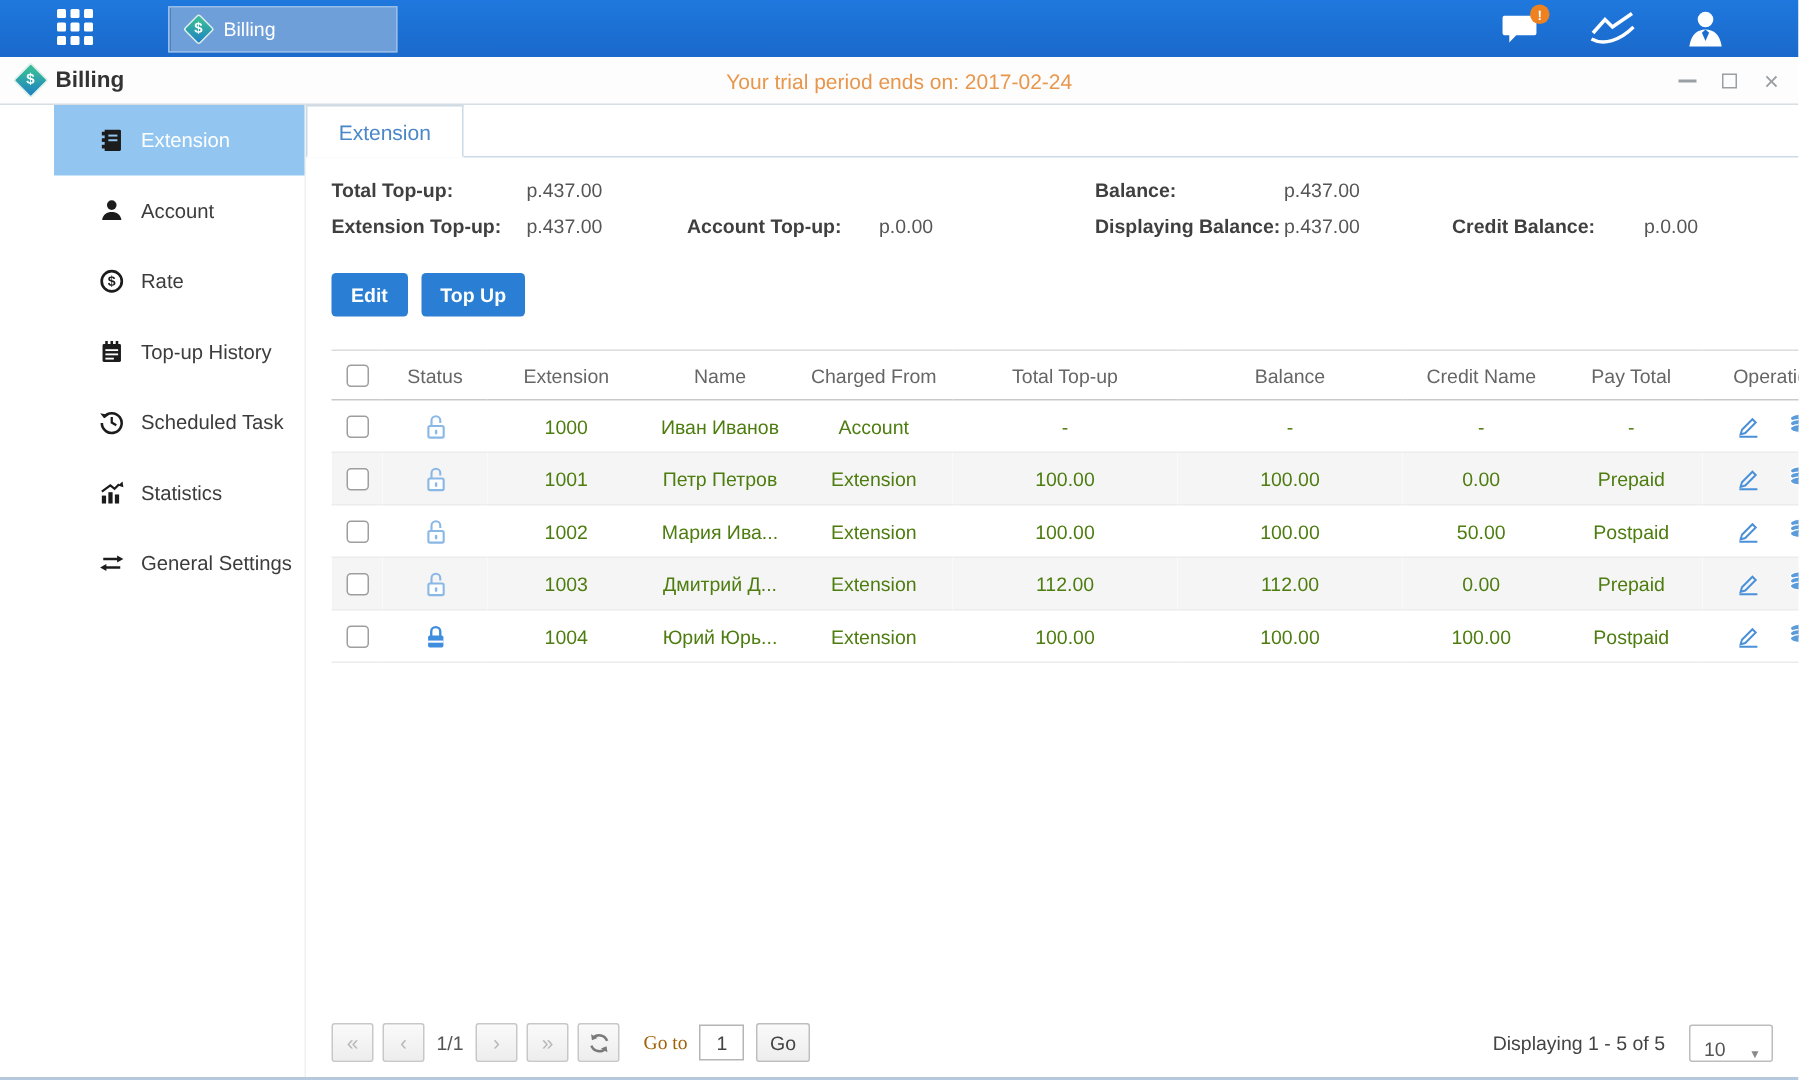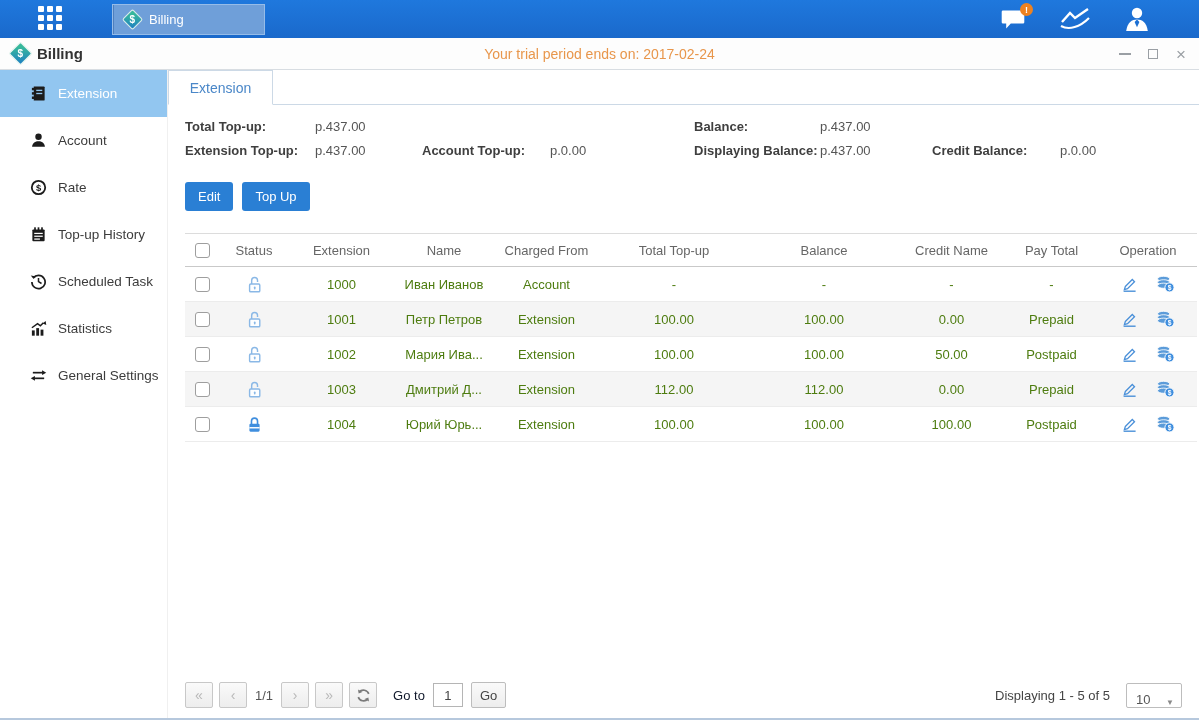--- a/index.html
+++ b/index.html
@@ -28,21 +28,21 @@
   .title-left .diamond { width:17px; height:17px; }
   .win-title { font-size:15px; font-weight:bold; color:#333; }
   .trial { position:absolute; left:50%; transform:translateX(-50%); color:#e8964b; font-size:14px; white-space:nowrap; }
   .win-controls { position:absolute; right:10px; top:0; height:32px; display:flex; align-items:center; gap:12px; }
   .wc { width:16px; height:16px; display:flex; align-items:center; justify-content:center; cursor:pointer; color:#9a9fa4; }
   .wc-min b { display:block; width:12px; height:2px; background:#9a9fa4; }
   .wc-max b { display:block; width:10px; height:10px; border:1.5px solid #9a9fa4; }
   .wc-close { font-size:17px; line-height:1; }
 
   
-  .bodyrow { flex:1; display:flex; min-height:0; }
+  .bodyrow { flex:1; display:flex; min-height:0;padding-left:36px; }
   .sidebar { width:168px; flex-shrink:0; border-right:1px solid #f0f0f0; padding-top:0; }
   .side-item { height:47px; display:flex; align-items:center; gap:11px; padding-left:30px; cursor:pointer; color:#1c1c1c; }
   .side-item .lbl { font-size:13.5px; color:#3c3c3c; }
   .side-item.active { background:#92c6f0; }
   .side-item.active .lbl { color:#fff; }
   .side-item svg { flex-shrink:0; }
 
   .content { flex:1; display:flex; flex-direction:column; min-width:0; }
   .tabstrip { height:35px; border-bottom:1px solid #ccd9e6; display:flex; flex-shrink:0; }
   .tab { width:105px; height:35px; margin-bottom:-1px; background:#fff; border:1px solid #ccd9e6; border-bottom:1px solid #fff;
@@ -50,42 +50,42 @@
 
   .summary { padding:14px 0 0 17px; display:flex; font-size:13px; }
   .sum-half { display:grid; row-gap:9px; align-content:start; }
   .sum-left  { width:509px; grid-template-columns:130px 107px 128px auto; }
   .sum-right { grid-template-columns:126px 112px 128px auto; }
   .sum-label { font-weight:bold; color:#3f3f3f; }
   .sum-value { color:#555; }
   .span3 { grid-column:2 / span 3; }
 
   .actions { padding:24px 0 0 17px; display:flex; gap:9px; }
-  .btn { background:#2a7fd4; color:#fff; border:none; font-size:13px; height:29px; padding:0 13px; border-radius:3px; cursor:pointer; font-family:inherit; }
+  .btn { background:#2a7fd4; color:#fff; border:none; font-size:13px; height:29px; padding:0 13px; border-radius:3px; cursor:pointer; font-family:inherit;font-weight:bold; }
 
   .tablewrap { margin:22px 17px 0 17px; }
   table { border-collapse:collapse; table-layout:fixed; width:1012px; font-size:13px; }
   col.c-check{width:34px} col.c-status{width:70px} col.c-ext{width:105px} col.c-name{width:100px} col.c-charged{width:105px}
   col.c-topup{width:150px} col.c-bal{width:150px} col.c-credit{width:105px} col.c-pay{width:95px} col.c-op{width:98px}
   thead th { height:33px; font-weight:normal; color:#666; text-align:center; border-top:1px solid #dcdcdc; border-bottom:1px solid #c9c9c9; }
   tbody td { height:35px; text-align:center; color:#4d7c0f; border-bottom:1px solid #ececec; white-space:nowrap; overflow:hidden; }
   tbody tr:nth-child(even) { background:#f5f5f5; }
   .cbx { display:inline-block; width:15px; height:15px; border:1px solid #9e9e9e; border-radius:3px; background:#fff; cursor:pointer; vertical-align:middle; }
   .status-cell svg { vertical-align:middle; }
   .status-cell .icon-locked { display:none; }
   .status-cell[data-status="locked"] .icon-locked { display:inline; }
   .op-cell { }
   .op-cell .opbtn { display:inline-flex; margin:0 7px; cursor:pointer; vertical-align:middle; }
 
   
   .pager { margin-top:auto; padding:0 17px 10px 17px; display:flex; align-items:center; flex-shrink:0; }
   .pbtn { width:28px; height:26px; border:1px solid #c8c8c8; background:linear-gradient(#fafafa,#ededed); border-radius:2px;
           display:inline-flex; align-items:center; justify-content:center; color:#b8b8b8; font-size:14px; margin-right:6px; cursor:pointer; }
   .page-ind { margin:0 8px 0 2px; color:#555; font-size:13px; }
-  .goto-label { margin:0 8px 0 10px; color:#0f172a; font-size:13px; }
+  .goto-label { margin:0 8px 0 10px; color:#a16207; font-size:13px;font-family:Liberation Serif, serif; }
   .goto-input { width:30px; height:24px; border:1px solid #b5b5b5; text-align:center; font-size:13px; color:#444; font-family:inherit; }
   .go-btn { margin-left:8px; height:26px; padding:0 8px; border:1px solid #bdbdbd; background:linear-gradient(#fafafa,#ededed);
             font-size:13px; color:#444; border-radius:2px; cursor:pointer; font-family:inherit; }
   .pager-right { margin-left:auto; display:flex; align-items:center; gap:16px; }
   .displaying { font-size:13px; color:#444; }
   .pagesize { width:56px; height:25px; border:1px solid #bdbdbd; background:#fff; display:flex; align-items:flex-end;
               justify-content:space-between; padding:0 7px 0 9px; font-size:13px; color:#555; cursor:pointer; border-radius:2px; }
   .caret { font-size:8px; color:#8a8a8a; }
 </style>
 </head>

